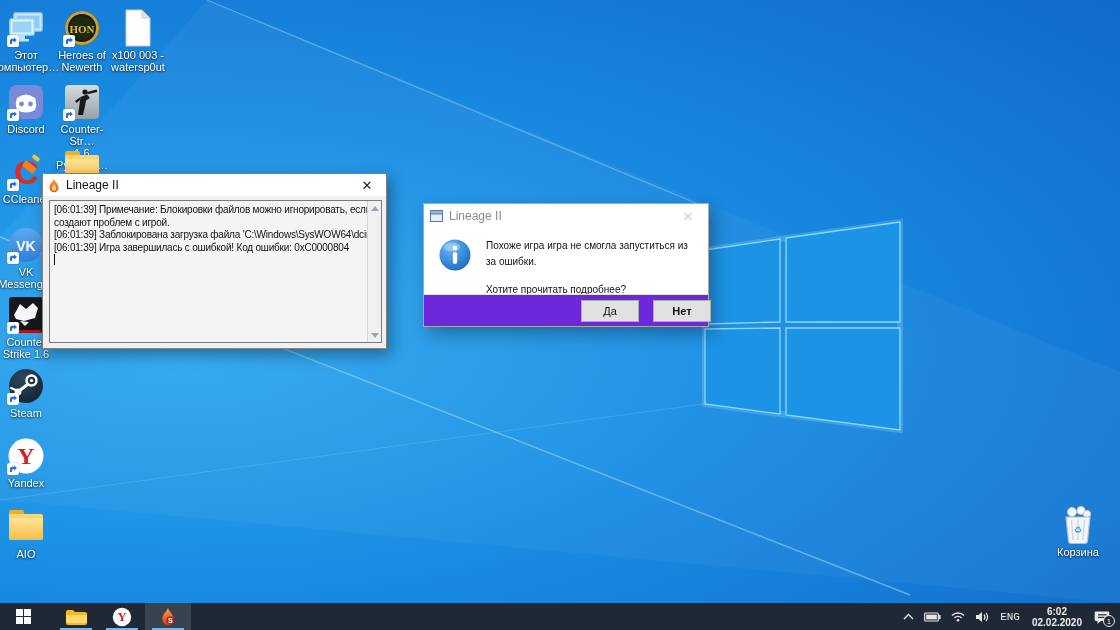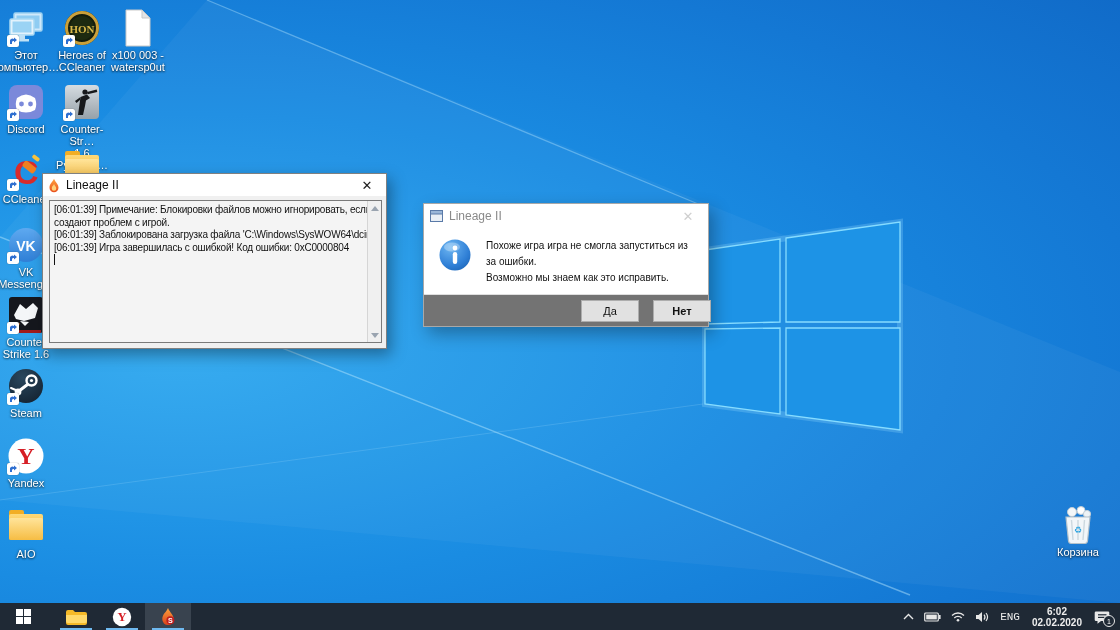--- a/index.html
+++ b/index.html
@@ -40,21 +40,21 @@
   
   .dlg{position:absolute;left:423px;top:203px;width:284px;height:122px;background:#fff;border:1px solid #a8a8a8;
     box-shadow:5px 7px 16px rgba(0,0,0,.30);z-index:4;}
   .dlg .tbar{height:24px;display:flex;align-items:center;padding:0 6px;background:#fff;}
   .dlg .ttl{flex:1;font-size:12px;color:#8a8a8a;margin-left:6px;}
   .dlg .wx{width:28px;text-align:center;font-size:13px;color:#cfcfcf;}
   .dlg .body{position:absolute;left:0;top:24px;right:0;bottom:31px;background:#fff;}
   .dlg .info{position:absolute;left:14px;top:10px;}
   .dlg .msg{position:absolute;left:62px;top:10px;right:14px;font-size:10px;line-height:16px;color:#111;}
   .dlg .q{margin-top:12px;}
-  .dlg .btnrow{position:absolute;left:0;right:0;bottom:0;height:31px;background:#737373;border-top:1px solid #dfdfdf;}
+  .dlg .btnrow{position:absolute;left:0;right:0;bottom:0;height:31px;background:#6d28d9;border-top:1px solid #dfdfdf;}
   .btn{position:absolute;top:5px;width:56px;height:20px;background:#e1e1e1;border:1px solid #adadad;
     font-size:11px;color:#111;display:flex;align-items:center;justify-content:center;font-family:"Liberation Sans",sans-serif;}
   .btn.yes{left:157px;}
   .btn.no{left:229px;font-weight:bold;}
 
   
   .tbarMain{position:absolute;left:0;bottom:0;width:1120px;height:27px;background:#1f2935;z-index:10;
     display:flex;align-items:center;}
   .tbtn{height:27px;display:flex;align-items:center;justify-content:center;position:relative;}
   .tbtn.start{width:46px;}
@@ -128,21 +128,21 @@
         <circle cx="19" cy="19" r="12" fill="#1d2a10"></circle>
         <text x="19" y="24" font-family="Liberation Serif,serif" font-size="11" font-weight="bold" fill="#d8b84a" text-anchor="middle">HON</text>
       </svg>
       <span class="sc">
           <svg width="8" height="8" viewBox="0 0 8 8">
             <path d="M1,7 L1,3 A3,3 0 0 1 5,2 L5,0.5 L8,3 L5,5.5 L5,4 A1.6,1.6 0 0 0 3,5 L3,7 Z" fill="#2f6fd0"></path>
           </svg>
         </span>
     </div>
     <div class="lbl">Heroes of
-CCleaner</div>
+Newerth</div>
   </div>
 
   <div class="dicon" style="left:112px;top:8px">
     <div class="ico">
       <svg width="30" height="38" viewBox="0 0 30 38">
         <path d="M3,1 L19,1 L27,9 L27,37 L3,37 Z" fill="#ffffff" stroke="#c9c9c9" stroke-width="1"></path>
         <path d="M19,1 L19,9 L27,9 Z" fill="#e4e4e4" stroke="#c9c9c9" stroke-width="1"></path>
       </svg>
     </div>
     <div class="lbl">x100 003 -
@@ -343,21 +343,20 @@
               <stop offset="0.6" stop-color="#2f7fd6"></stop>
               <stop offset="1" stop-color="#1459a8"></stop>
         </radialGradient>
           </defs>
         <ellipse cx="14" cy="9" rx="8" ry="4.5" fill="rgba(255,255,255,0.3)"></ellipse>
         <circle cx="17" cy="10" r="2.4" fill="#ffffff"></circle>
         <rect x="14.8" y="14" width="4.4" height="12" rx="2.2" fill="#ffffff"></rect>
       </svg>
       <div class="msg">
         <div>Похоже игра игра не смогла запуститься из за ошибки.</div>
-        <div>Возможно мы знаем как это исправить.</div>
         <div class="q">Хотите прочитать подробнее?</div>
       </div>
     </div>
     <div class="btnrow">
       <div class="btn yes">Да</div>
       <div class="btn no">Нет</div>
     </div>
   </div>
 
   <div class="logwin">

